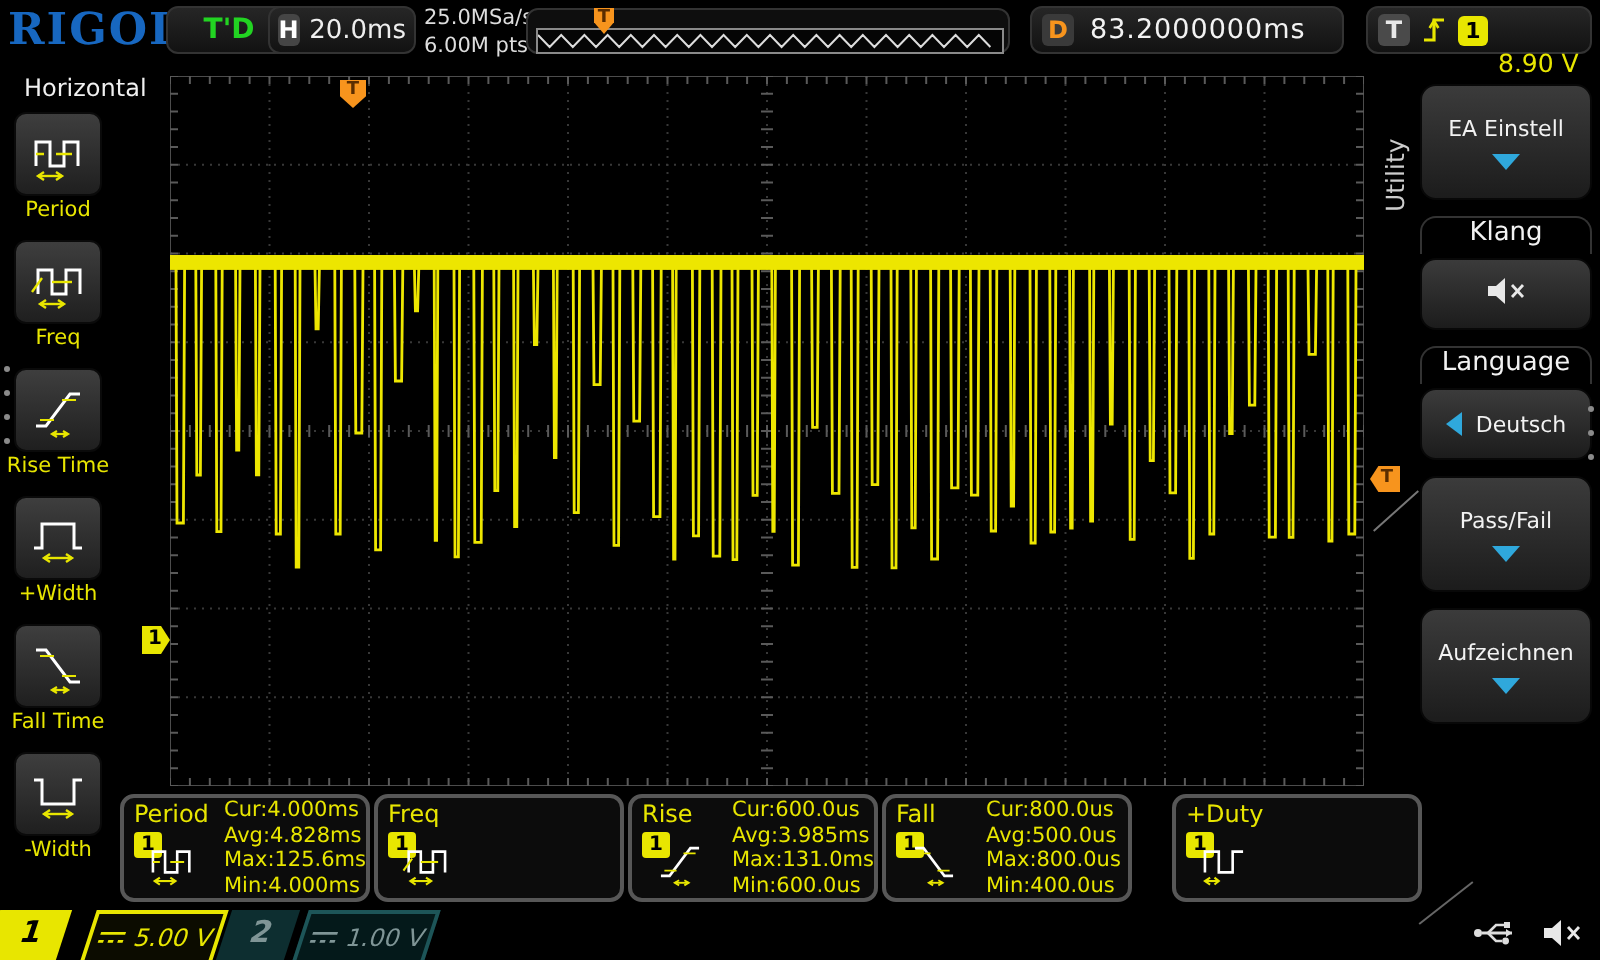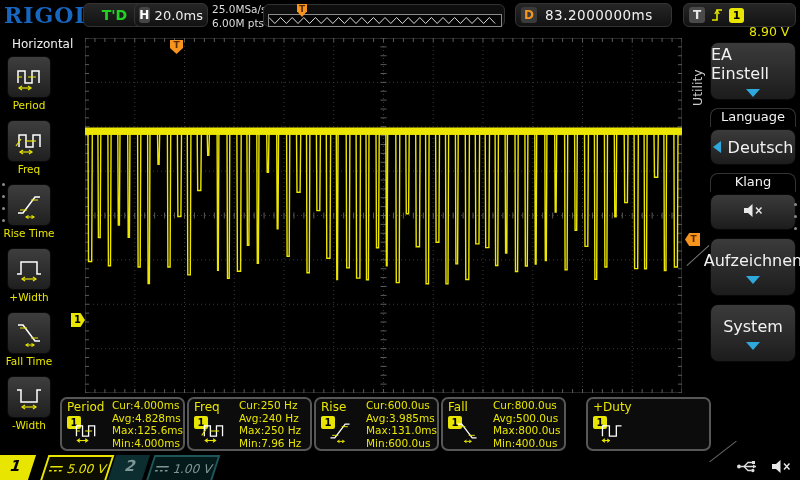--- a/index.html
+++ b/index.html
@@ -64,21 +64,21 @@
              clip-path:polygon(0 0,68% 0,100% 50%,68% 100%,0 100%);
              color:#000;font-size:10px;font-weight:bold;text-align:left;line-height:14px;
              padding-left:3px;box-sizing:border-box;}
 
   
   #utility-tab{left:690px;top:52px;width:16px;height:72px;color:#ccc;font-size:12.5px;
                writing-mode:vertical-rl;transform:rotate(180deg);text-align:center;}
   #tab-edge{left:683px;top:255px;width:30px;border-top:1px solid #777;transform:rotate(-42deg);}
   #rm-items{left:710px;top:42px;width:86px;}
   .rm-btn{background:linear-gradient(#3b3b3b,#1c1c1c);border:1px solid #080808;border-radius:8px;
-          color:#f2f2f2;font-size:16px;box-sizing:border-box;}
+          color:#f2f2f2;font-size:11px;box-sizing:border-box;}
   .rm-big{height:58px;margin-bottom:8px;display:flex;flex-direction:column;align-items:center;
           justify-content:center;gap:6px;}
   .rm-group{margin-bottom:8px;}
   .rm-title{color:#f2f2f2;font-size:13px;text-align:center;height:18px;border-top:1px solid #333;
             border-left:1px solid #333;border-right:1px solid #333;border-radius:8px 8px 0 0;}
   .rm-sub{height:36px;margin-top:2px;display:flex;align-items:center;justify-content:center;gap:7px;}
   .tri-down{width:0;height:0;border-left:7px solid transparent;border-right:7px solid transparent;
             border-top:8px solid #2fa8dc;}
   .tri-left{width:0;height:0;border-top:6px solid transparent;border-bottom:6px solid transparent;
             border-right:8px solid #2fa8dc;}
@@ -579,41 +579,41 @@
   <div class="abs" id="ch1marker">1</div>
 
   <div class="abs" id="utility-tab">Utility</div>
   <div class="abs" id="tab-edge"></div>
   <div class="abs" id="rm-items">
       <div class="rm-btn rm-big">
         <span>EA Einstell</span>
         <span class="tri-down"></span>
       </div>
       <div class="rm-group">
-        <div class="rm-title">Language</div>
-        <div class="rm-btn rm-sub">
-          <span class="tri-left"></span>
-          <span>Deutsch</span>
-        </div>
-      </div>
-      <div class="rm-group">
         <div class="rm-title">Klang</div>
         <div class="rm-btn rm-sub">
           <span><svg width="22" height="15" viewBox="0 0 22 15">
               <path d="M2 5 H6 L10.5 1 V14 L6 10 H2 Z" fill="#e8e8e8"></path>
               <path d="M14 4.5 L19.5 10.5 M19.5 4.5 L14 10.5" stroke="#e8e8e8" stroke-width="1.4"></path>
             </svg></span>
         </div>
       </div>
+      <div class="rm-group">
+        <div class="rm-title">Language</div>
+        <div class="rm-btn rm-sub">
+          <span class="tri-left"></span>
+          <span>Deutsch</span>
+        </div>
+      </div>
+      <div class="rm-btn rm-big">
+        <span>Pass/Fail</span>
+        <span class="tri-down"></span>
+      </div>
       <div class="rm-btn rm-big">
         <span>Aufzeichnen</span>
-        <span class="tri-down"></span>
-      </div>
-      <div class="rm-btn rm-big">
-        <span>System</span>
         <span class="tri-down"></span>
       </div>
     </div>
   <div class="abs dotcol" id="rm-dots">
       <i></i>
       <i></i>
       <i></i>
     </div>
 
   <div id="measurebar">
@@ -636,26 +636,20 @@
       <div class="meas-panel" style="left: 187px;">
         <div class="meas-name">Freq</div>
         <div class="meas-ch">1</div>
         <div class="meas-icon"><svg viewBox="0 0 30 30">
             <path d="M5 21 V9 H12 V21 H19 V9 H26 V21" fill="none" stroke="#fff" stroke-width="1.5"></path>
             <path d="M12 15 H22" stroke="#e8e600" stroke-width="1.2"></path>
             <path d="M2 20 L7 13" stroke="#e8e600" stroke-width="1.2"></path>
             <path d="M6 26 H18" stroke="#e8e600" stroke-width="1.2"></path>
             <path d="M9 24 L6 26 L9 28 M15 24 L18 26 L15 28" fill="none" stroke="#e8e600" stroke-width="1.2"></path>
           </svg></div>
-        <div class="meas-stats">
-          <div><span>Cur:</span><span>250 Hz</span></div>
-          <div><span>Avg:</span><span>240 Hz</span></div>
-          <div><span>Max:</span><span>250 Hz</span></div>
-          <div><span>Min:</span><span>7.96 Hz</span></div>
-        </div>
       </div>
       <div class="meas-panel" style="left: 314px;">
         <div class="meas-name">Rise</div>
         <div class="meas-ch">1</div>
         <div class="meas-icon"><svg viewBox="0 0 30 30">
             <path d="M4 23 H9 L21 7 H26" fill="none" stroke="#fff" stroke-width="1.5"></path>
             <path d="M6 20 H13 M17 10 H24" stroke="#e8e600" stroke-width="1.1"></path>
             <path d="M12 27 H20" stroke="#e8e600" stroke-width="1.1"></path>
             <path d="M14.5 25.5 L12 27 L14.5 28.5 M17.5 25.5 L20 27 L17.5 28.5" fill="none" stroke="#e8e600" stroke-width="1.1"></path>
           </svg></div>

